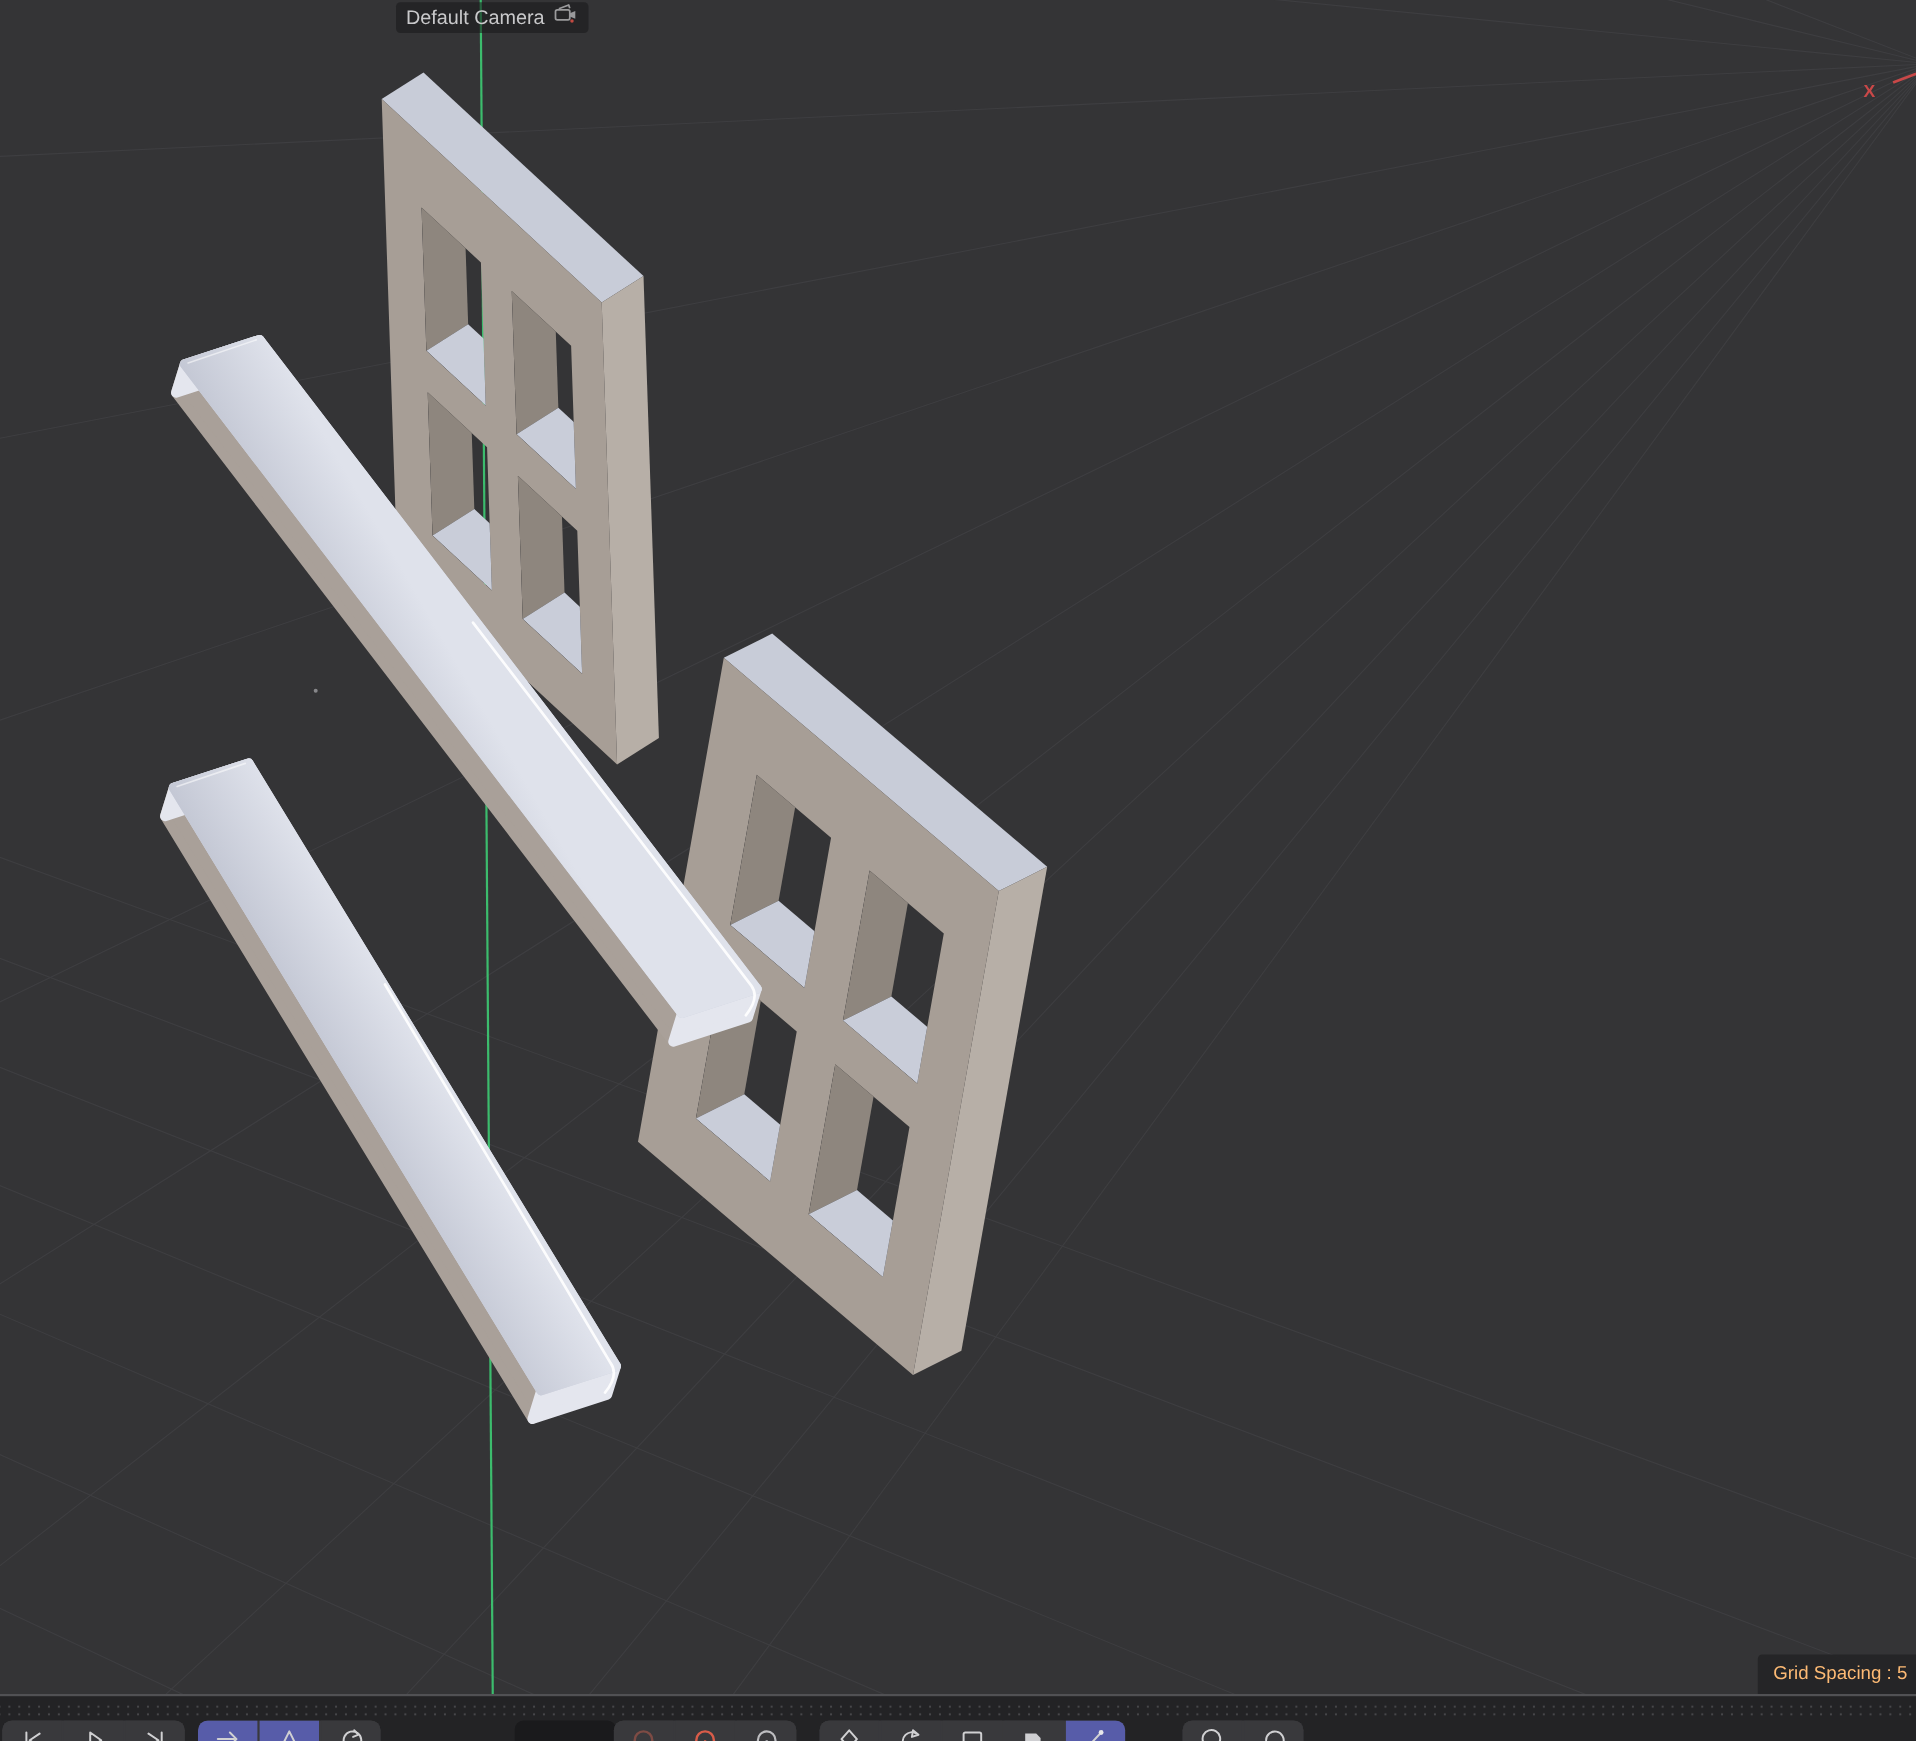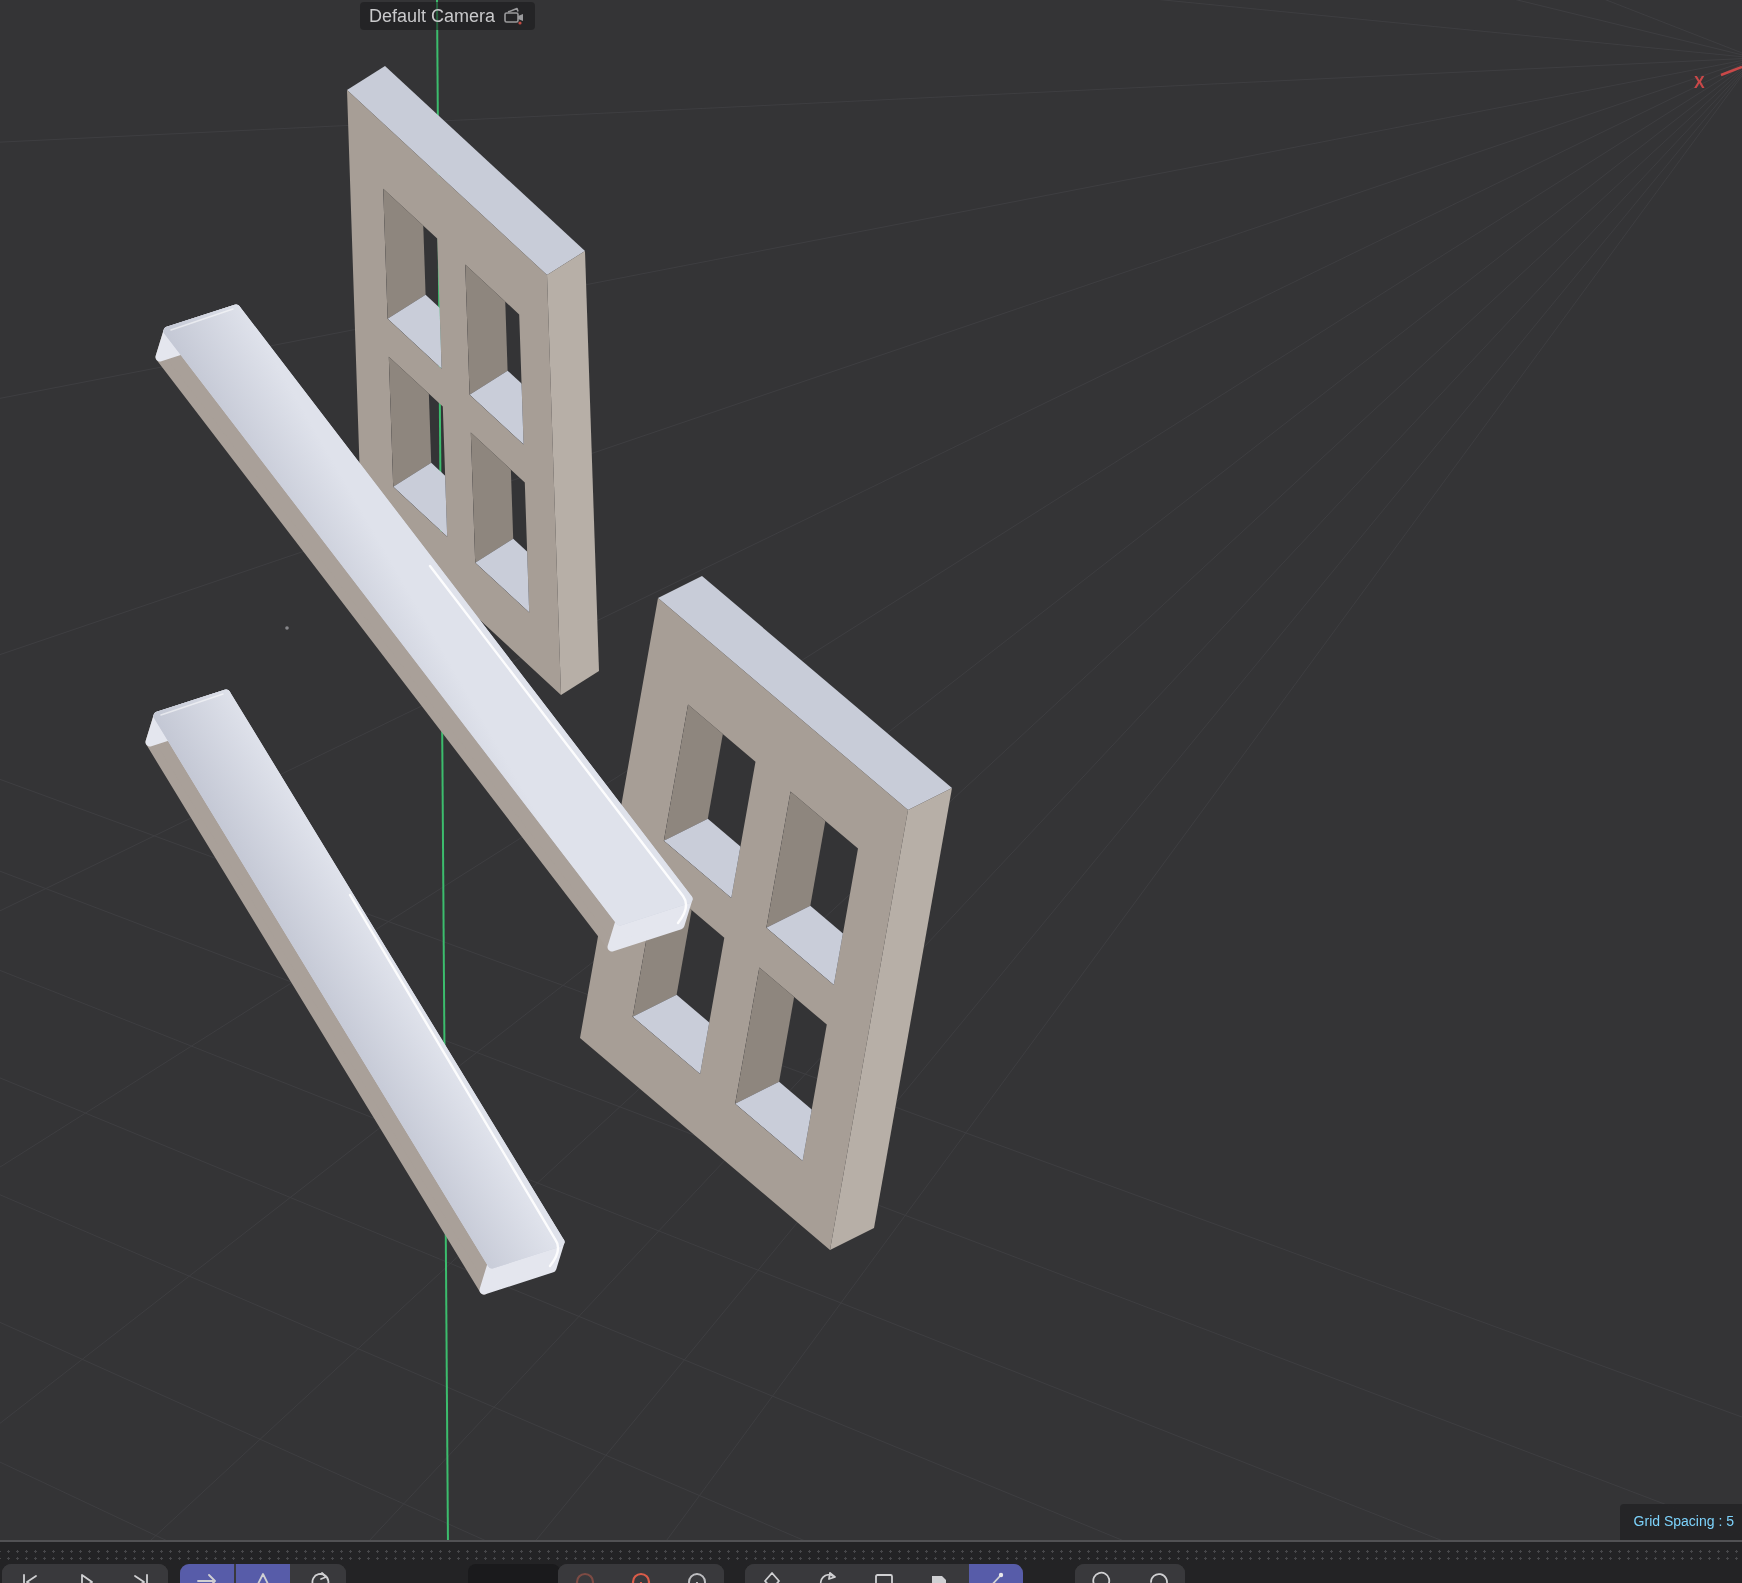--- a/index.html
+++ b/index.html
@@ -1,24 +1,24 @@
 <!DOCTYPE html>
 <html><head>
 <meta charset="utf-8">
 <style>
   html,body{margin:0;padding:0;background:#1b1b1c;}
   .stage{position:relative;width:1742px;height:1583px;overflow:hidden;
          background:#343436;font-family:"Liberation Sans","DejaVu Sans",sans-serif;}
   svg#scene{position:absolute;left:0;top:0;display:block;}
-  .cam-label{position:absolute;left:360px;top:2px;height:28px;display:flex;align-items:center;
+  .cam-label{position:absolute;left:360px;top:2px;height:28px;display:flex;
              gap:7px;padding:0 9px;background:rgba(24,24,26,0.55);border-radius:4px;
              color:#c9c9cb;font-size:18px;line-height:28px;}
   .grid-spacing{position:absolute;right:0;top:1504px;height:34px;line-height:34px;
                 padding:0 8px 16px 14px;background:rgba(36,36,38,0.92);border-radius:4px 0 0 4px;
-                color:#7dd3fc;font-size:14px;}
+                color:#fdba74;font-size:17px;}
   .toolbar{position:absolute;left:0;top:1540px;width:1742px;height:43px;background:#232325;
            border-top:2px solid #515154;overflow:hidden;}
   .dots{height:13px;margin-top:5px;
         background-image:radial-gradient(circle,#47474a 1.1px,rgba(0,0,0,0) 1.4px);
         background-size:9px 7px;background-position:4px 1px;}
   .tgroup{position:absolute;top:22px;display:flex;gap:2px;background:#39393c;
           border-radius:9px 9px 0 0;overflow:hidden;height:46px;}
   .tbtn{width:54px;height:46px;background:#39393c;display:flex;justify-content:center;
         padding-top:5px;box-sizing:border-box;}
   .tbtn.active{background:#575ca9;}

